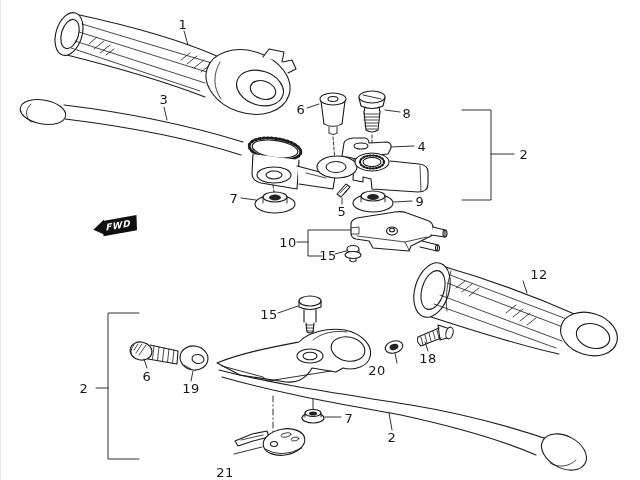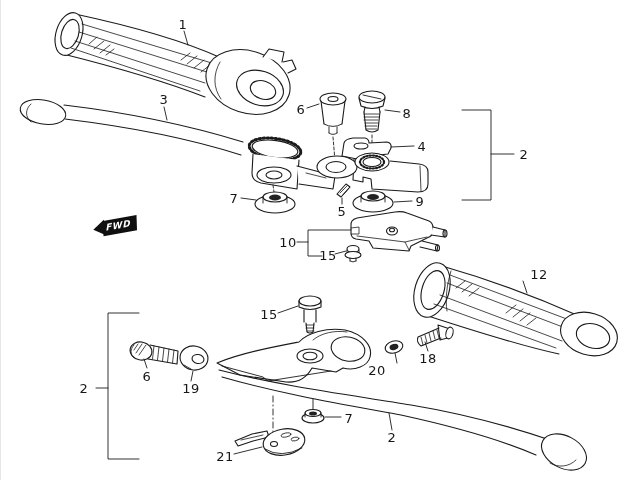--- a/index.html
+++ b/index.html
@@ -265,20 +265,20 @@
 <div class="lbl" style="left:327px;top:255px">15</div>
 <div class="lbl" style="left:538px;top:274px">12</div>
 <div class="lbl" style="left:83px;top:388px">2</div>
 <div class="lbl" style="left:391px;top:437px">2</div>
 <div class="lbl" style="left:268px;top:314px">15</div>
 <div class="lbl" style="left:348px;top:418px">7</div>
 <div class="lbl" style="left:146px;top:376px">6</div>
 <div class="lbl" style="left:190px;top:388px">19</div>
 <div class="lbl" style="left:427px;top:358px">18</div>
 <div class="lbl" style="left:376px;top:370px">20</div>
-<div class="lbl" style="left:224px;top:456px">21</div>
+<div class="lbl" style="left:224px;top:472px">21</div>
 
 <div class="fwd">
   <span class="fwd-head"></span>
   <span class="fwd-text">FWD</span>
 </div>
 
 </div>
 
 </body></html>

